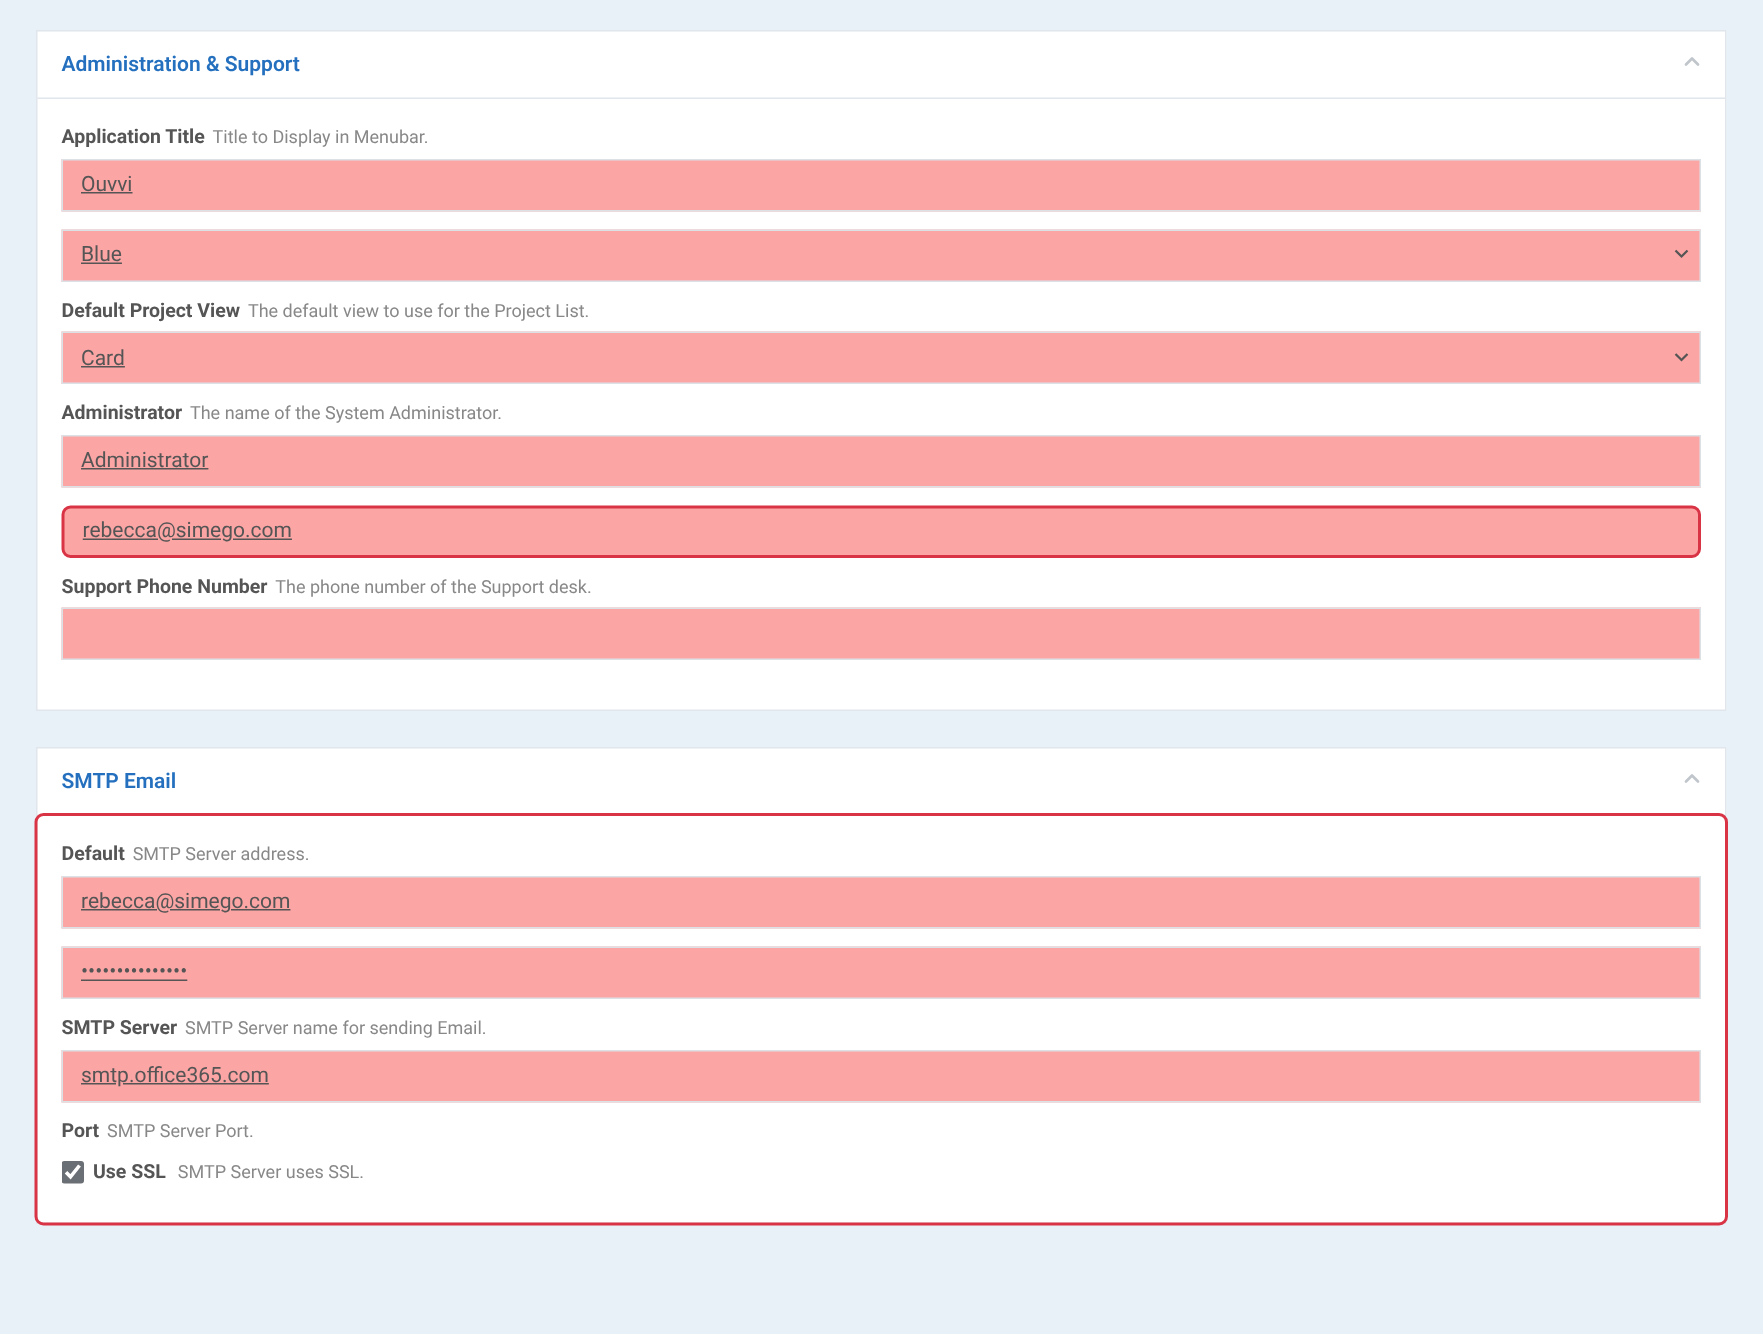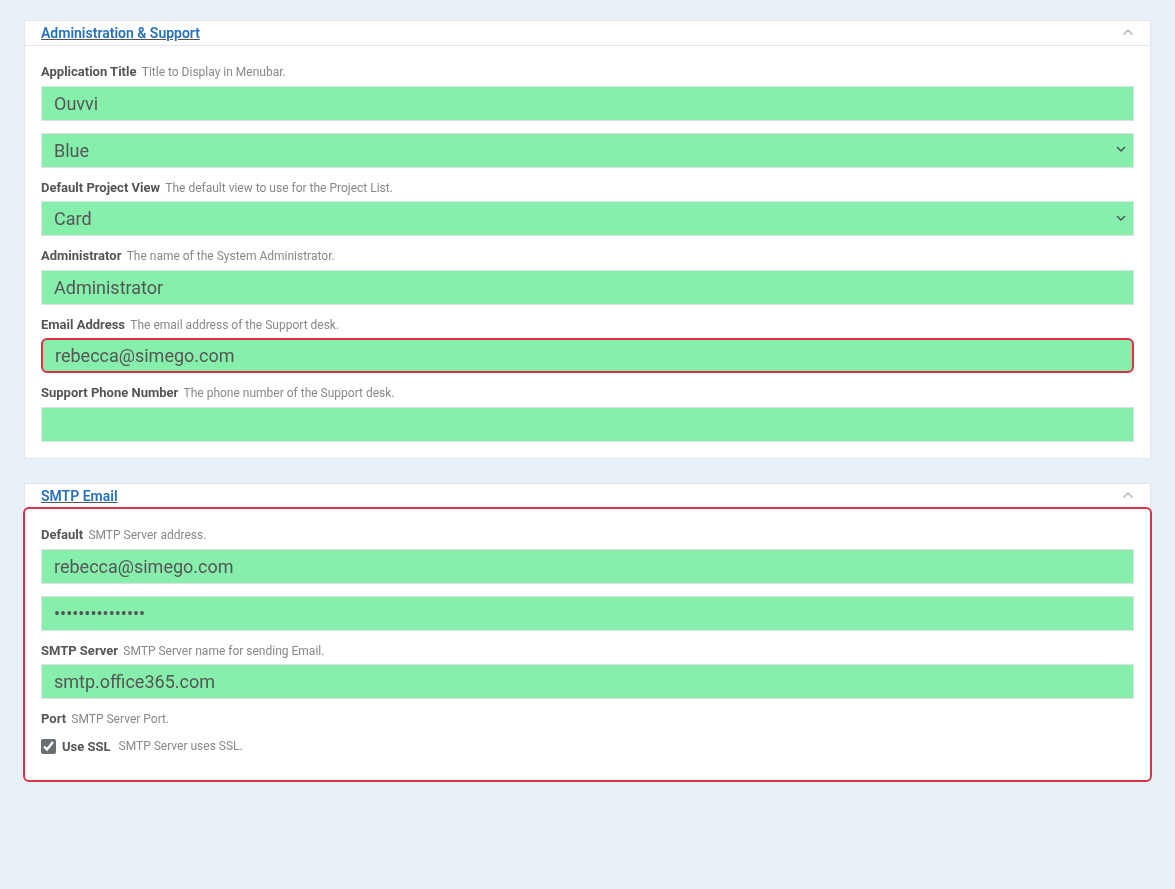--- a/index.html
+++ b/index.html
@@ -16,35 +16,34 @@
   }
   .panel {
     background: #ffffff;
     border: 1px solid #e0e6ec;
     margin-bottom: 24px;
   }
   .panel-header {
     display: flex;
     justify-content: space-between;
     align-items: flex-end;
-    padding: 4px 16px;
+    padding: 14px 16px;
     border-bottom: 1px solid #e0e6ec;
-    text-decoration: underline;
   }
   .panel-title {
     color: #2470bf;
     font-weight: 600;
     font-size: 14px;
   }
   .chevron {
     color: #c0c6cc;
     font-size: 14px;
   }
   .panel-body {
-    padding: 18px 16px 12px 16px;
+    padding: 18px 16px 29px 16px;
   }
   .field-label-row {
     margin-bottom: 6px;
     line-height: 1.2;
   }
   .field-label {
     color: #555;
     font-weight: 700;
     font-size: 13px;
   }
@@ -52,24 +51,25 @@
     color: #888;
     font-weight: 400;
     font-size: 12px;
     margin-left: 2px;
   }
   .text-input, .select-input {
     width: 100%;
     height: 35px;
     padding: 6px 12px;
     border: 1px solid #dce1e6;
-    font-size: 18px;
-    color: #555;
-    background: #86efac;
+    font-size: 14px;
+    color: #555;
+    background: #fca5a5;
     font-family: inherit;
+    text-decoration: underline;
   }
   .select-input {
     appearance: none;
     -webkit-appearance: none;
     background-image: none;
     padding-right: 28px;
   }
   .select-wrap {
     position: relative;
   }
@@ -164,24 +164,20 @@
 
       <div class="field-group">
         <div class="field-label-row">
           <span class="field-label">Administrator</span>
           <span class="field-desc">The name of the System Administrator.</span>
         </div>
         <input type="text" class="text-input" value="Administrator" style="">
       </div>
 
       <div class="field-group">
-        <div class="field-label-row">
-          <span class="field-label">Email Address</span>
-          <span class="field-desc">The email address of the Support desk.</span>
-        </div>
         <input type="text" class="text-input highlight-input" value="rebecca@simego.com" style="">
       </div>
 
       <div class="field-group">
         <div class="field-label-row">
           <span class="field-label">Support Phone Number</span>
           <span class="field-desc">The phone number of the Support desk.</span>
         </div>
         <input type="text" class="text-input" value="" style="">
       </div>

